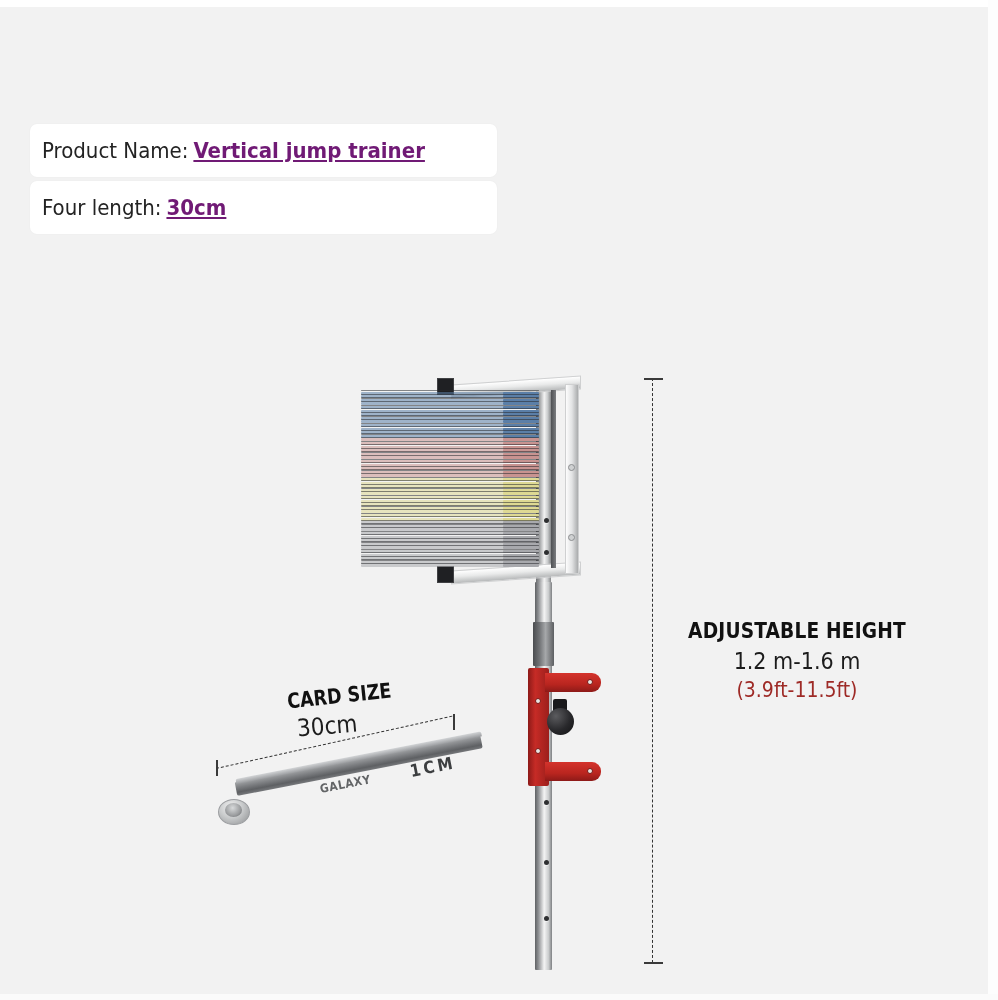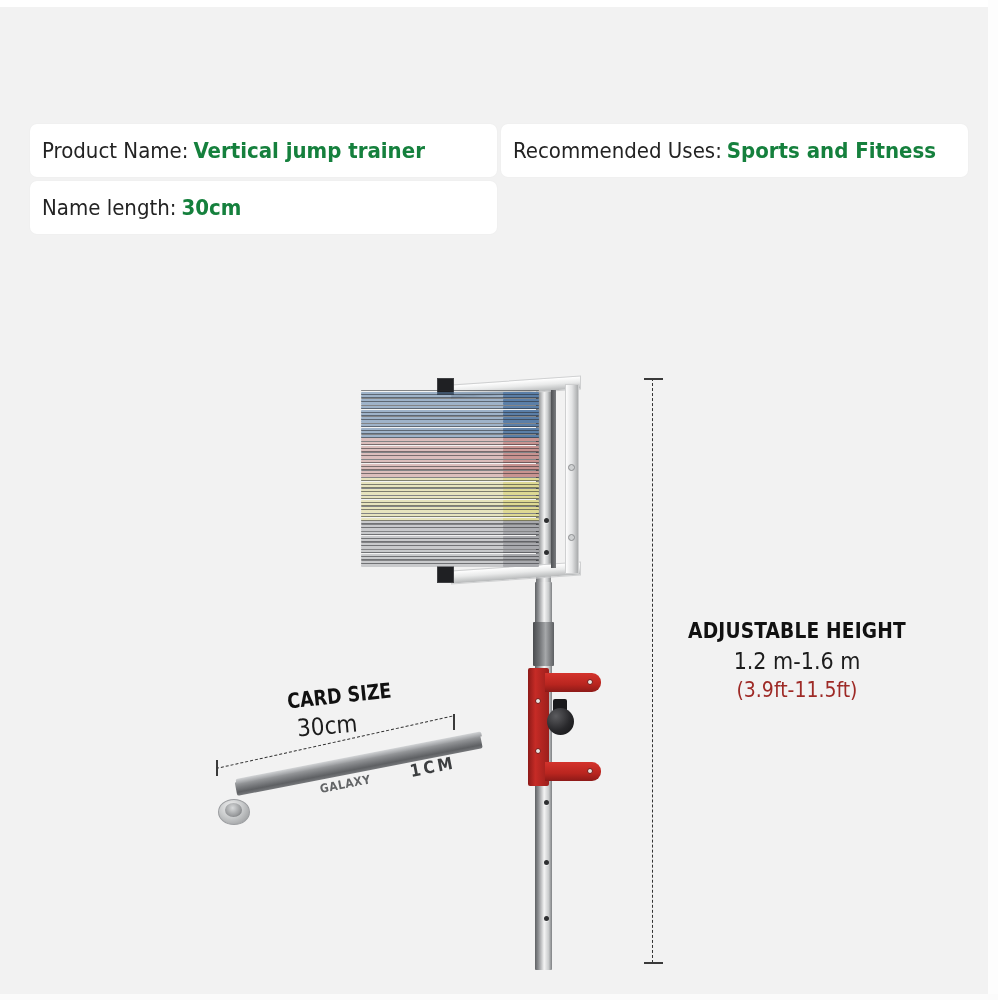--- a/index.html
+++ b/index.html
@@ -95,23 +95,24 @@
     font-family: "Liberation Sans Narrow", "DejaVu Sans Condensed", "Liberation Sans", sans-serif;
     font-weight: normal;
     font-size: 22px;
     color: #232323;
     white-space: nowrap;
   }
   .spec-value {
     font-family: "Liberation Sans Narrow", "DejaVu Sans Condensed", "Liberation Sans", sans-serif;
     font-weight: bold;
     font-size: 22px;
-    color: #15803d;
+    color: #701a75;
     white-space: nowrap;
     margin-left: 5px;
+    text-decoration: underline;
   }
 
   
   #height-dim-line {
     position: absolute;
     left: 652px;
     top: 378px;
     width: 1px;
     height: 585px;
     border-left: 1px dashed #333;
@@ -433,30 +434,26 @@
   <div id="bottom-white-strip"></div>
 
 
   <div id="spec-table">
 
     <div class="spec-row">
       <div class="spec-cell half">
         <span class="spec-label">Product Name:</span>
         <span class="spec-value">Vertical jump trainer</span>
       </div>
-      <div class="spec-cell half">
-        <span class="spec-label">Recommended Uses:</span>
-        <span class="spec-value">Sports and Fitness</span>
-      </div>
     </div>
 
 
     <div class="spec-row">
       <div class="spec-cell half">
-        <span class="spec-label">Name length:</span>
+        <span class="spec-label">Four length:</span>
         <span class="spec-value">30cm</span>
       </div>
     </div>
 
 
   </div>
 
   <div>
 
     <div id="trainer">

